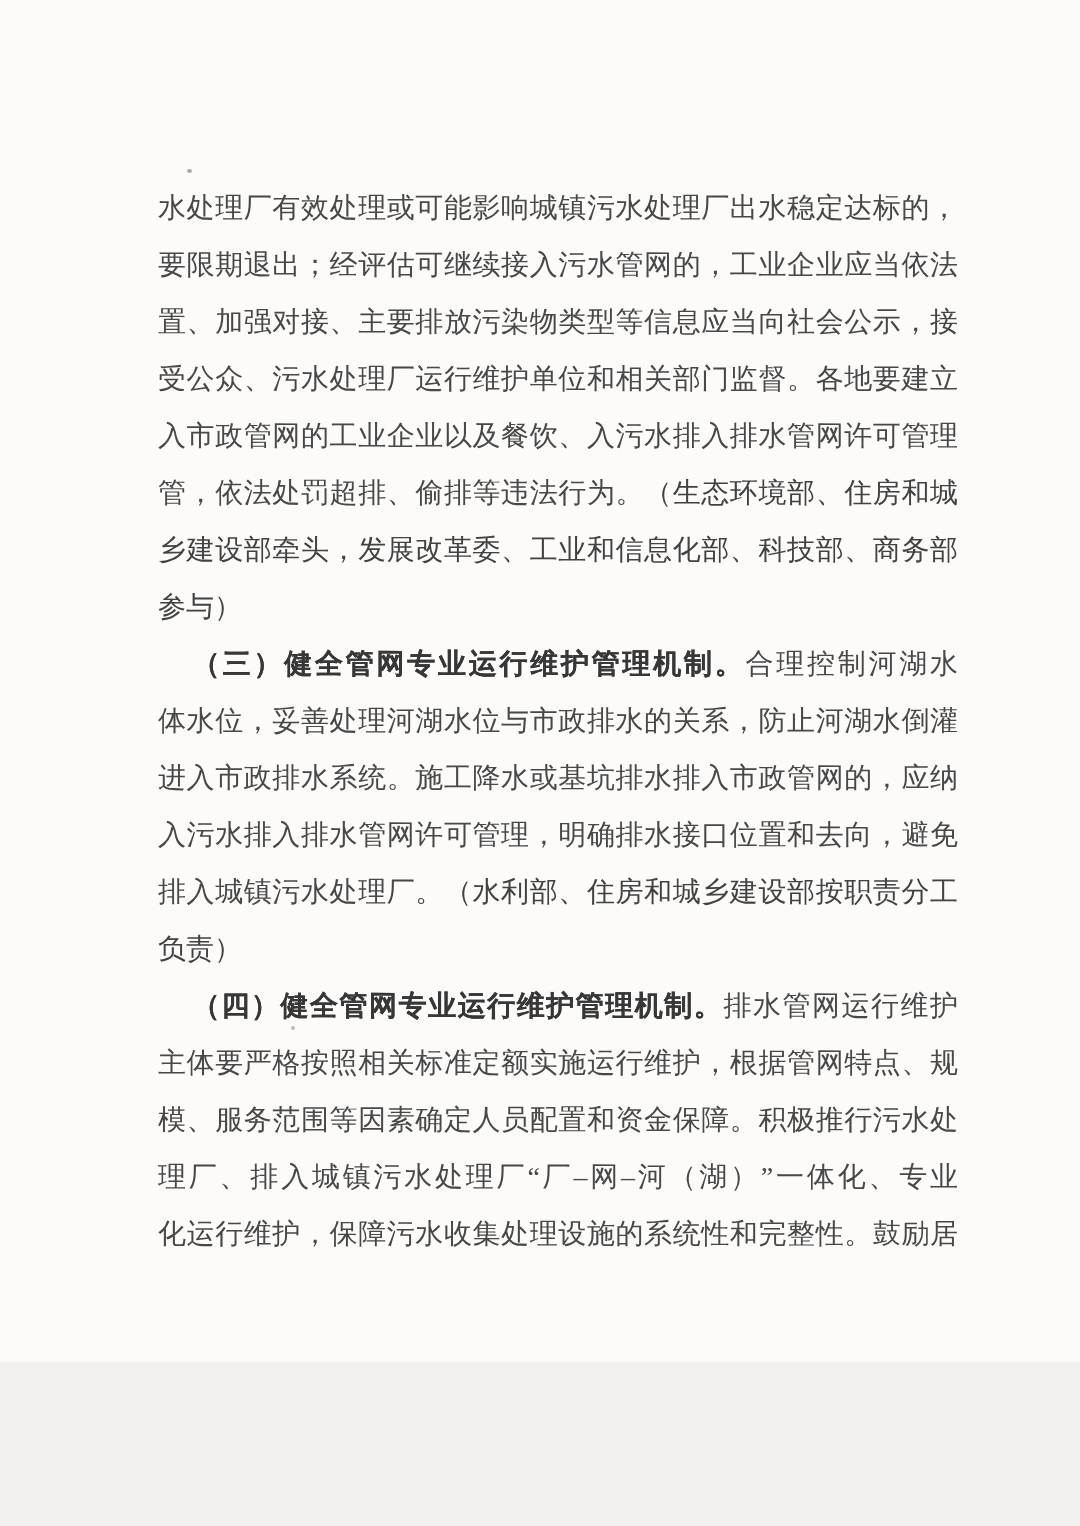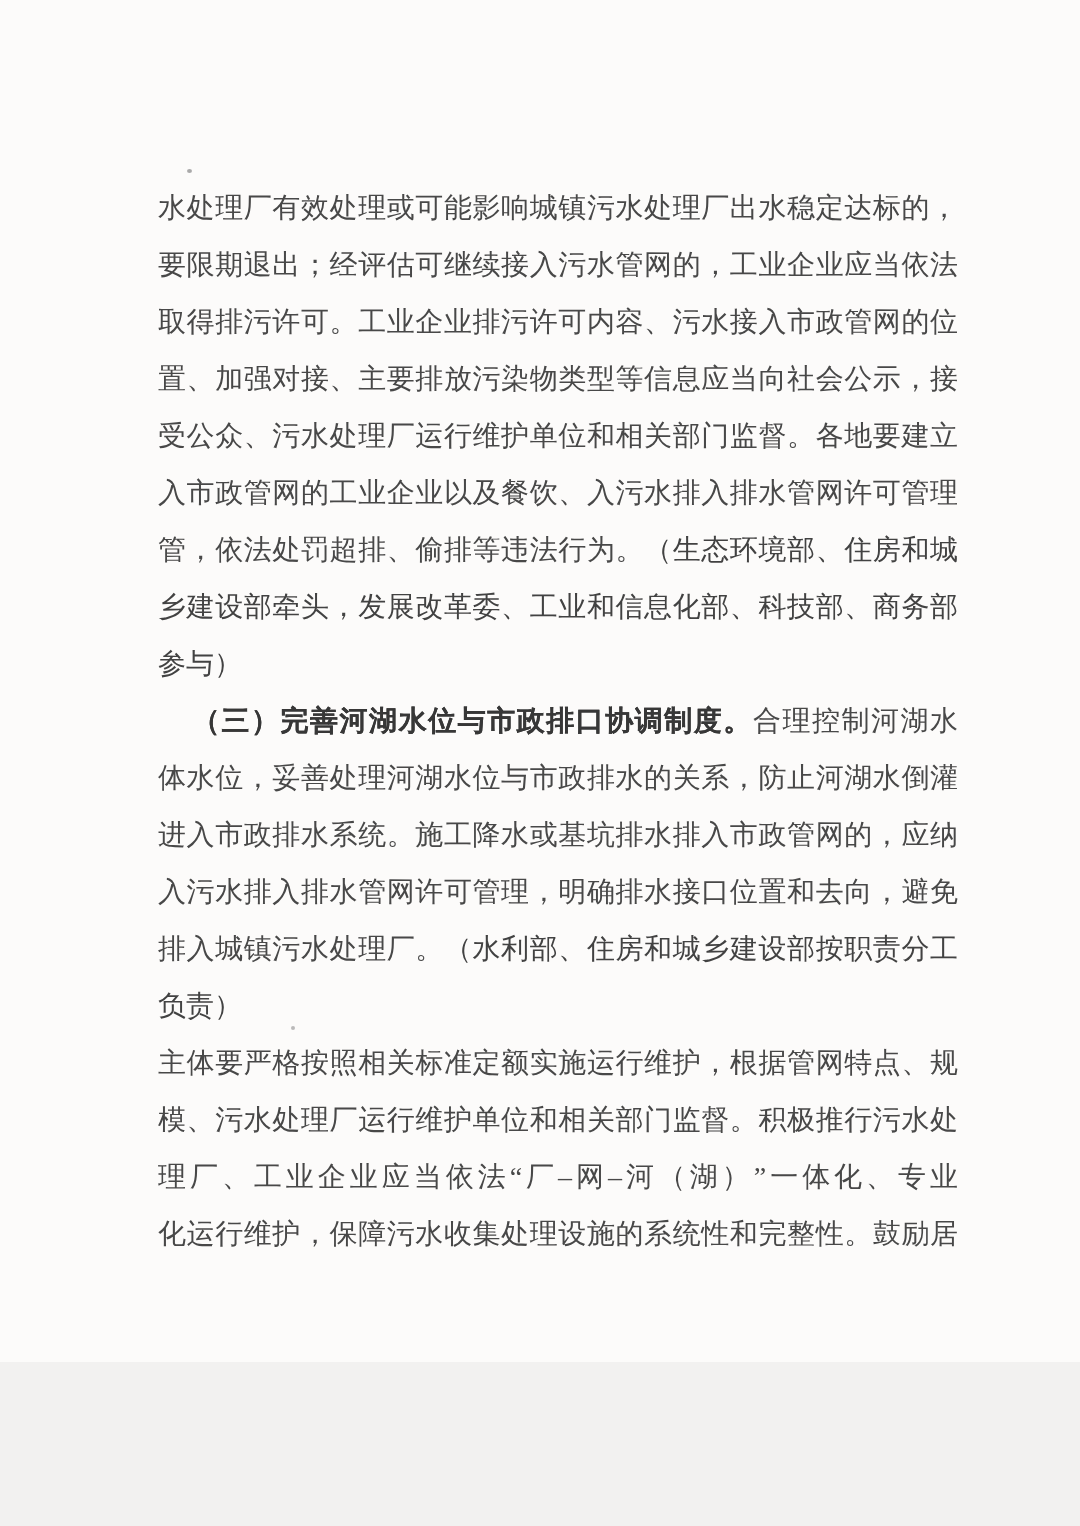--- a/index.html
+++ b/index.html
@@ -80,42 +80,42 @@
 <div class="page">
 
   <div class="speck s1"></div>
   <div class="speck s2"></div>
 
   <div class="text-block">
 
     <div>
       <div class="line"><span class="seg body">水处理厂有效处理或可能影响城镇污水处理厂出水稳定达标的，</span></div>
       <div class="line"><span class="seg body">要限期退出；经评估可继续接入污水管网的，工业企业应当依法</span></div>
-      <div class="line"><span class="seg body">取得排污许可。工业企业排污许可内容、污水接入市政管网的位</span></div>
       <div class="line"><span class="seg body">置、加强对接、主要排放污染物类型等信息应当向社会公示，接</span></div>
       <div class="line"><span class="seg body">受公众、污水处理厂运行维护单位和相关部门监督。各地要建立</span></div>
       <div class="line"><span class="seg body">入市政管网的工业企业以及餐饮、入污水排入排水管网许可管理</span></div>
       <div class="line"><span class="seg body">管，依法处罚超排、偷排等违法行为。</span><span class="seg kai">（生态环境部、住房和城</span></div>
       <div class="line"><span class="seg kai">乡建设部牵头，发展改革委、工业和信息化部、科技部、商务部</span></div>
       <div class="line last"><span class="seg kai">参与）</span></div>
     </div>
 
     <div>
-      <div class="line indent"><span class="seg bold">（三）完善河湖水位与市政排口协调制度。</span><span class="seg body">合理控制河湖水</span></div>
+      <div class="line indent"><span class="seg bold">（三）健全管网专业运行维护管理机制。</span><span class="seg body">合理控制河湖水</span></div>
       <div class="line"><span class="seg body">体水位，妥善处理河湖水位与市政排水的关系，防止河湖水倒灌</span></div>
       <div class="line"><span class="seg body">进入市政排水系统。施工降水或基坑排水排入市政管网的，应纳</span></div>
       <div class="line"><span class="seg body">入污水排入排水管网许可管理，明确排水接口位置和去向，避免</span></div>
       <div class="line"><span class="seg body">排入城镇污水处理厂。</span><span class="seg kai">（水利部、住房和城乡建设部按职责分工</span></div>
       <div class="line last"><span class="seg kai">负责）</span></div>
     </div>
 
     <div>
+      <div class="line indent"><span class="seg bold">（四）健全管网专业运行维护管理机制。</span><span class="seg body">排水管网运行维护</span></div>
       <div class="line"><span class="seg body">主体要严格按照相关标准定额实施运行维护，根据管网特点、规</span></div>
-      <div class="line"><span class="seg body">模、污水处理厂运行维护单位和相关部门监督。积极推行污水处</span></div>
-      <div class="line"><span class="seg body">理厂、工业企业应当依法“厂–网–河（湖）”一体化、专业</span></div>
+      <div class="line"><span class="seg body">模、服务范围等因素确定人员配置和资金保障。积极推行污水处</span></div>
+      <div class="line"><span class="seg body">理厂、排入城镇污水处理厂“厂–网–河（湖）”一体化、专业</span></div>
       <div class="line"><span class="seg body">化运行维护，保障污水收集处理设施的系统性和完整性。鼓励居</span></div>
     </div>
 
   </div>
 
   <div class="footer-line">— 8 —</div>
 
 </div>
 
 </body></html>

